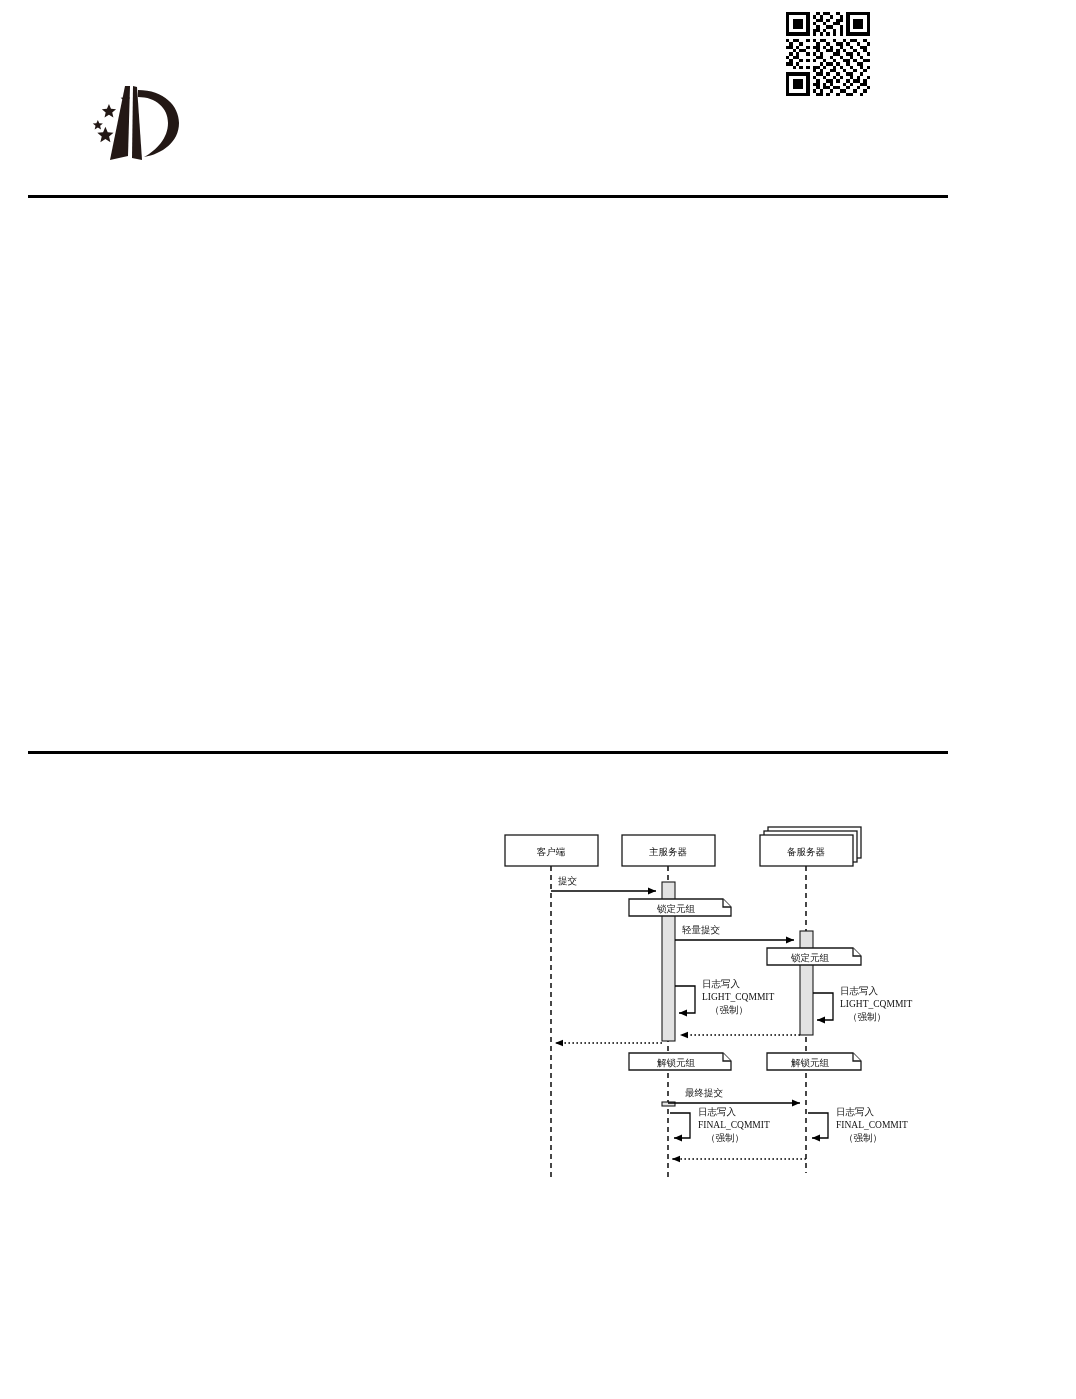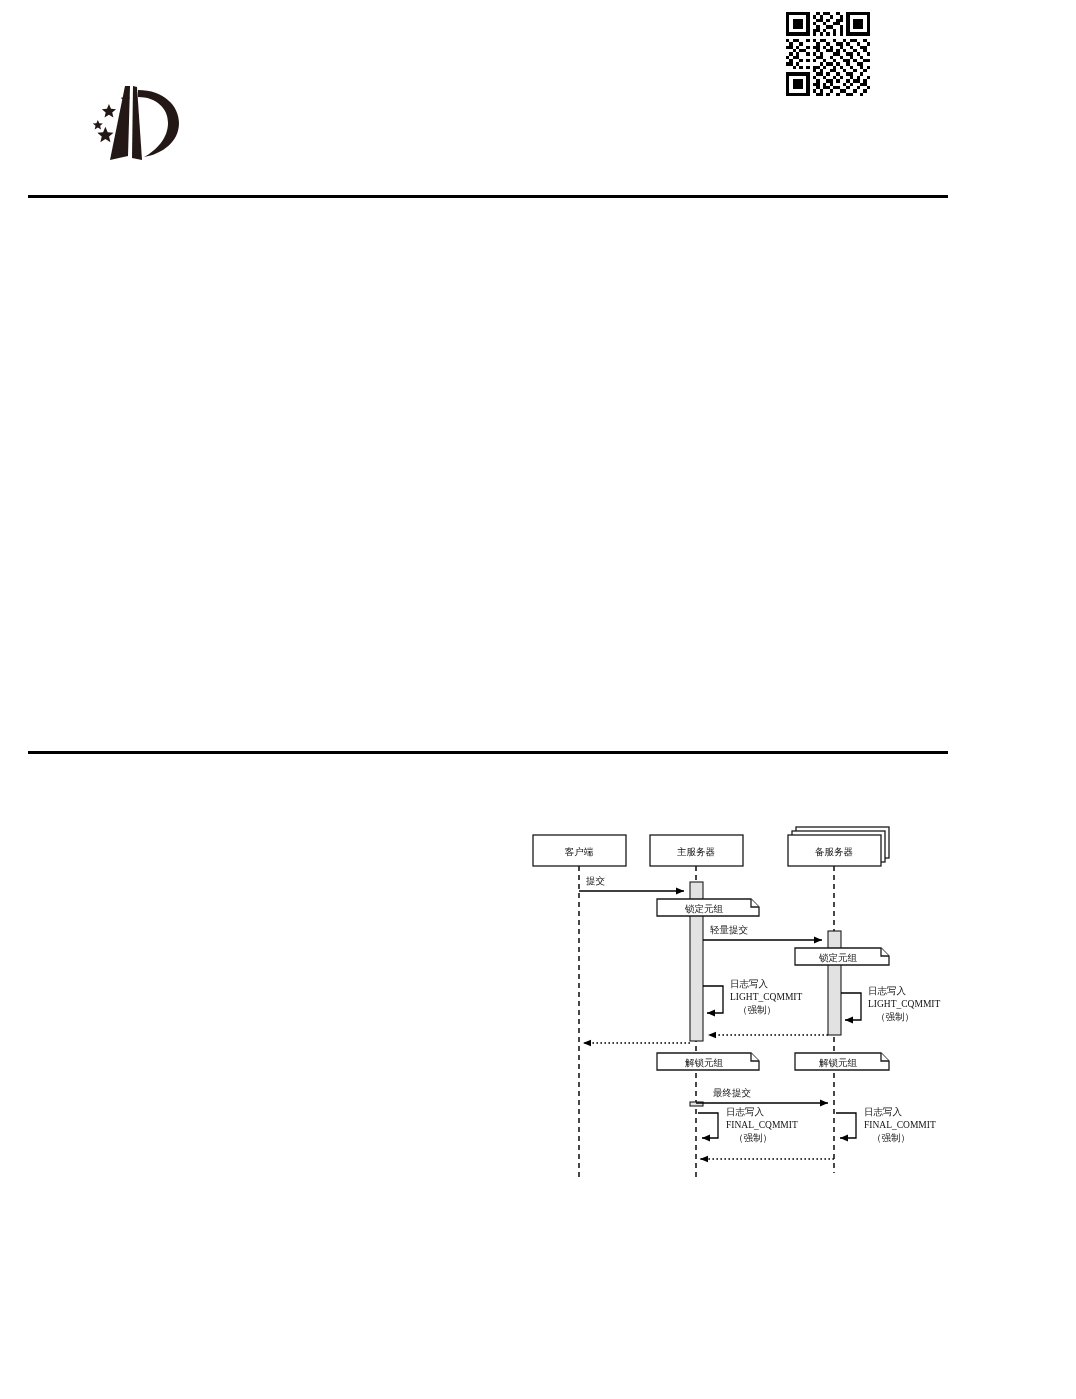--- a/index.html
+++ b/index.html
@@ -43,21 +43,21 @@
     width: 920px;
     height: 3px;
     background: #000000;
   }
   #hrule-top { top: 195px; }
   #hrule-bottom { top: 751px; }
 
   
   #figure-sequence-diagram {
     position: absolute;
-    left: 508px;
+    left: 480px;
     top: 815px;
     width: 470px;
     height: 380px;
   }
   #figure-sequence-diagram svg {
     display: block;
   }
   .dg-label {
     font-family: "Liberation Serif", "DejaVu Serif", serif;
     font-size: 9.5px;

